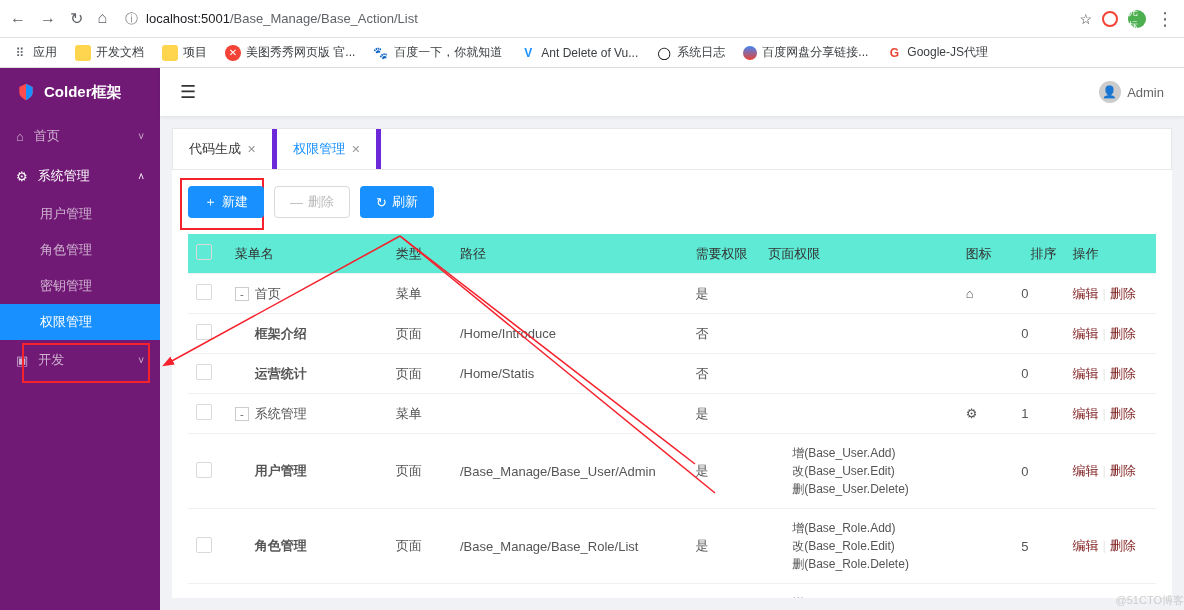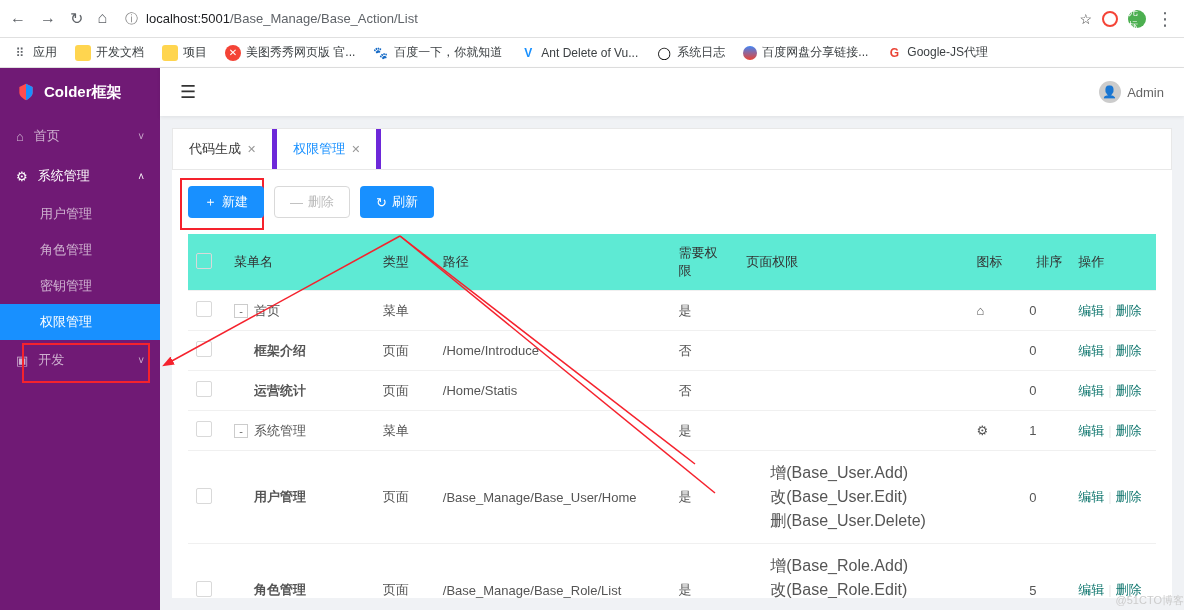--- a/index.html
+++ b/index.html
@@ -66,23 +66,23 @@
 .red-box-new { position:absolute; top:8px; left:8px; width:84px; height:52px; border:2px solid #f5222d; z-index:1; }
 .red-box-side { position:absolute; border:2px solid #f5222d; pointer-events:none; z-index:5; }
 
 table { width:100%; border-collapse:collapse; font-size:13px; }
 th, td { padding:10px 8px; text-align:left; border-bottom:1px solid #f0f0f0; vertical-align:middle; }
 th { background:#5eead4; font-weight:500; color:#333; }
 td { color:#555; }
 .chk { width:16px; height:16px; border:1px solid #d9d9d9; border-radius:2px; display:inline-block; }
 .indent1 { padding-left:20px;font-weight:bold; }
 .toggle { display:inline-block; width:14px; height:14px; border:1px solid #ccc; text-align:center; line-height:12px; font-size:11px; margin-right:6px; color:#666; }
-.act-link { color:#0f766e; cursor:pointer; }
+.act-link { color:#7f1d1d; cursor:pointer; }
 .act-sep { color:#e8e8e8; margin:0 4px; }
-.perm-line { font-size:16px; line-height:1.5;margin-left:24px; }
+.perm-line { font-size:12px; line-height:1.5;margin-left:24px; }
 
 svg.arrow { position:absolute; pointer-events:none; z-index:4; }
 
 .watermark { position:absolute; right:0; bottom:2px; font-size:11px; color:#ccc; }
 </style>
 </head>
 <body>
 
 <div class="browser-bar">
   <div class="nav-icons">
@@ -284,21 +284,21 @@
                 <div class="perm-line"></div>
               </td>
               <td>⚙</td>
               <td>1</td>
               <td><span class="act-link">编辑</span><span class="act-sep">|</span><span class="act-link">删除</span></td>
             </tr>
             <tr>
               <td><span class="chk"></span></td>
               <td><span class="indent1">用户管理</span></td>
               <td>页面</td>
-              <td>/Base_Manage/Base_User/Home</td>
+              <td>/Base_Manage/Base_User/Admin</td>
               <td>是</td>
               <td>
                 <div class="perm-line">增(Base_User.Add)<br>改(Base_User.Edit)<br>删(Base_User.Delete)</div>
               </td>
               <td></td>
               <td>0</td>
               <td><span class="act-link">编辑</span><span class="act-sep">|</span><span class="act-link">删除</span></td>
             </tr>
             <tr>
               <td><span class="chk"></span></td>

